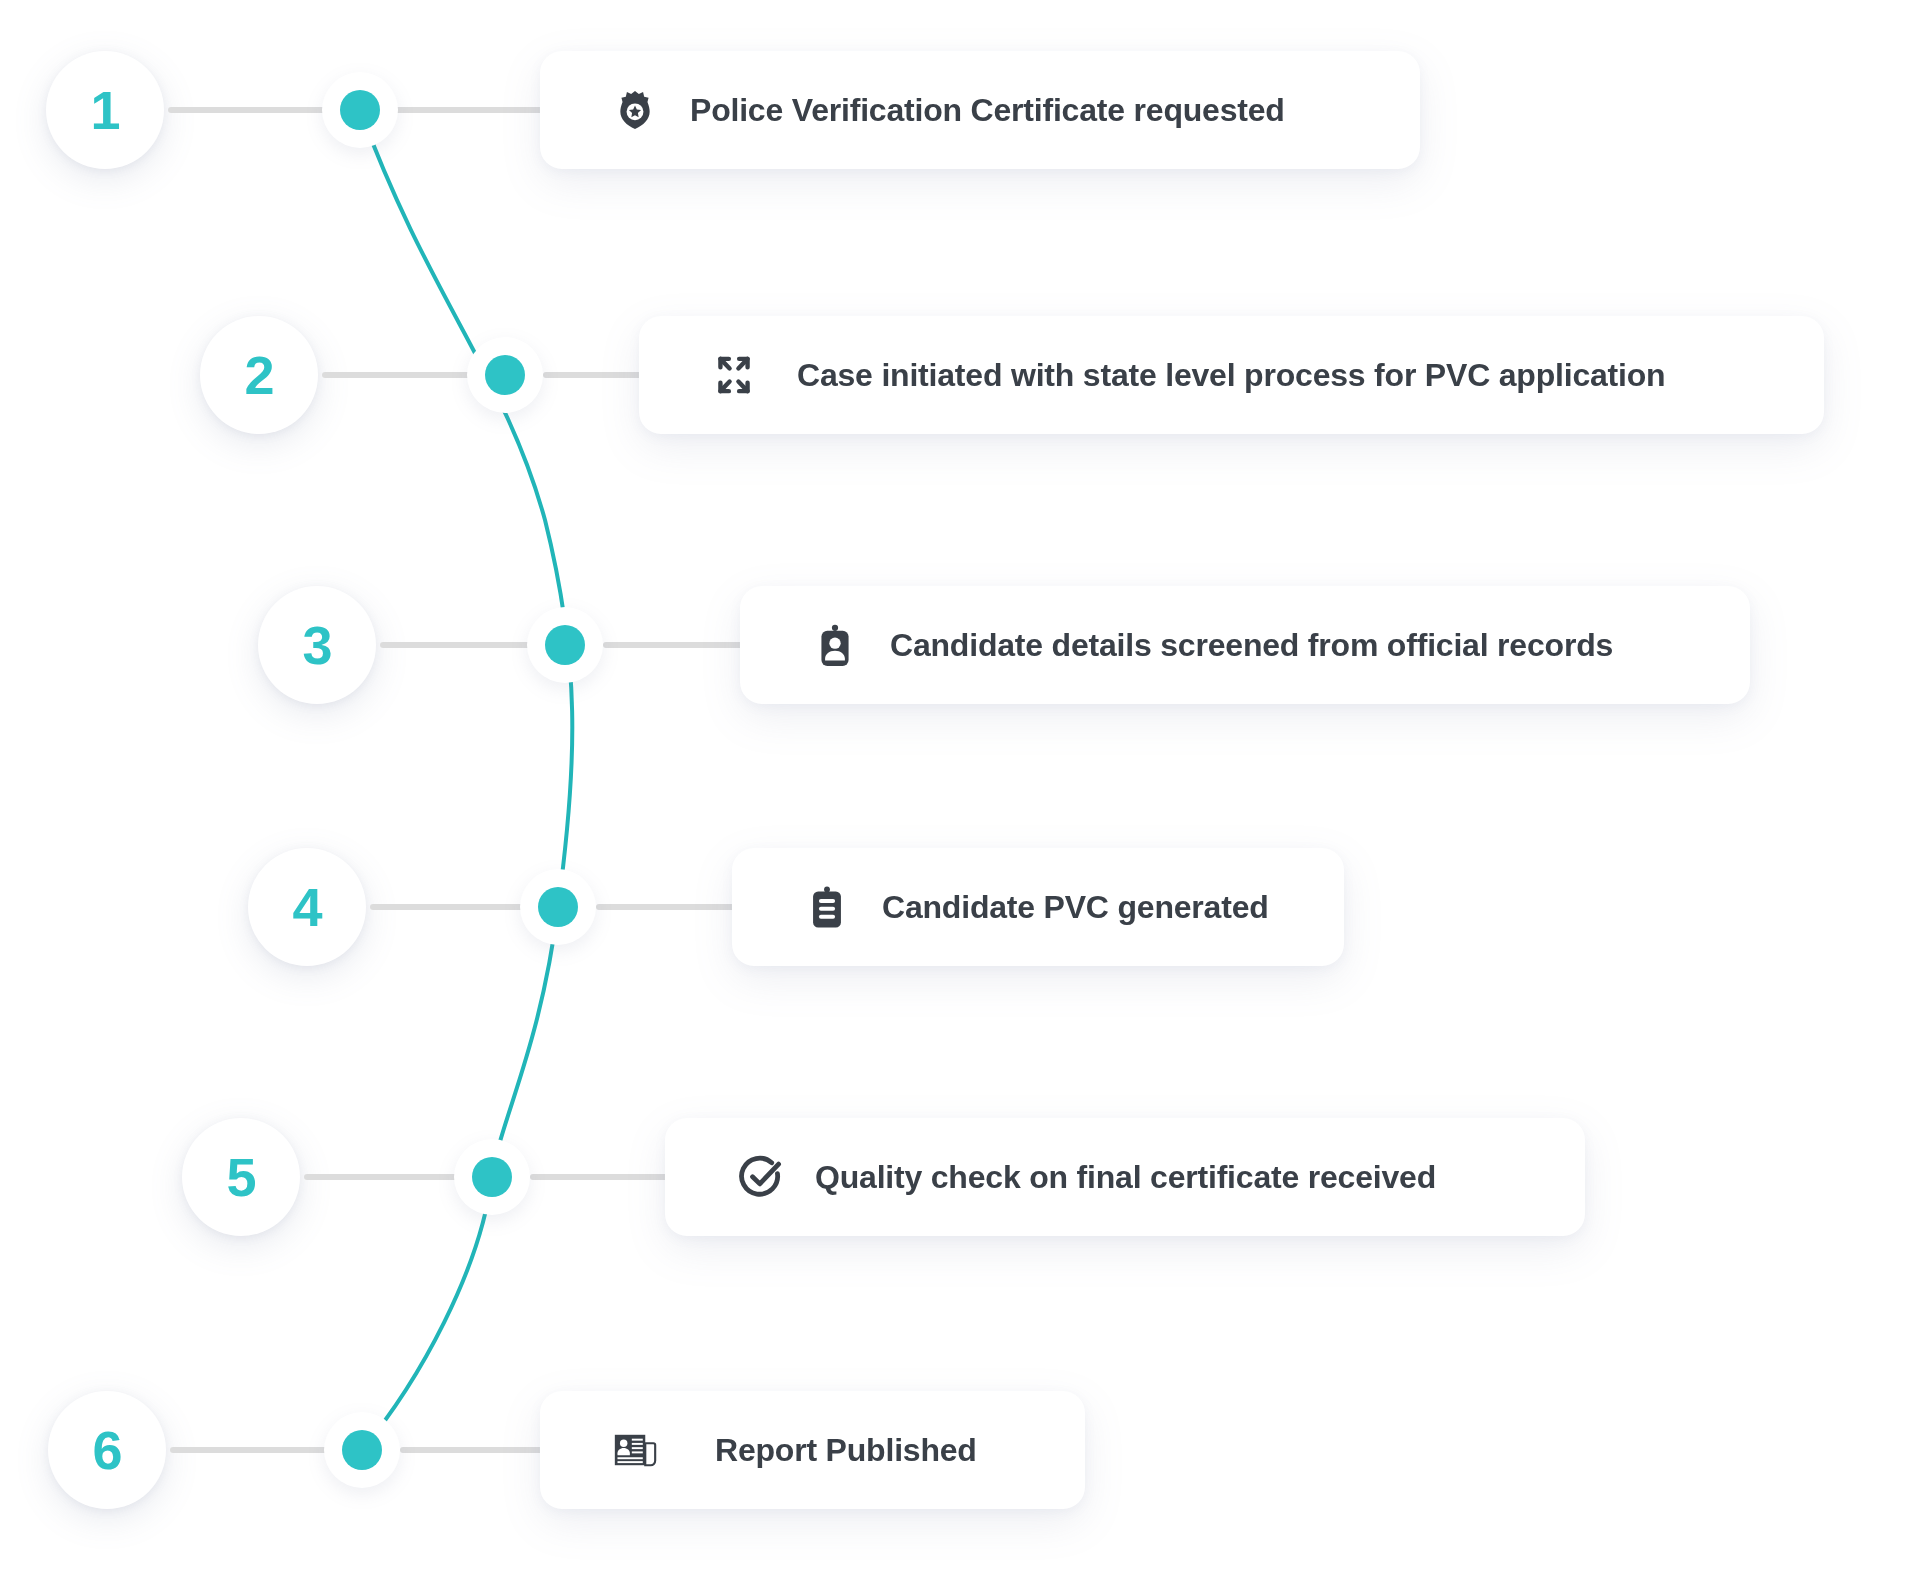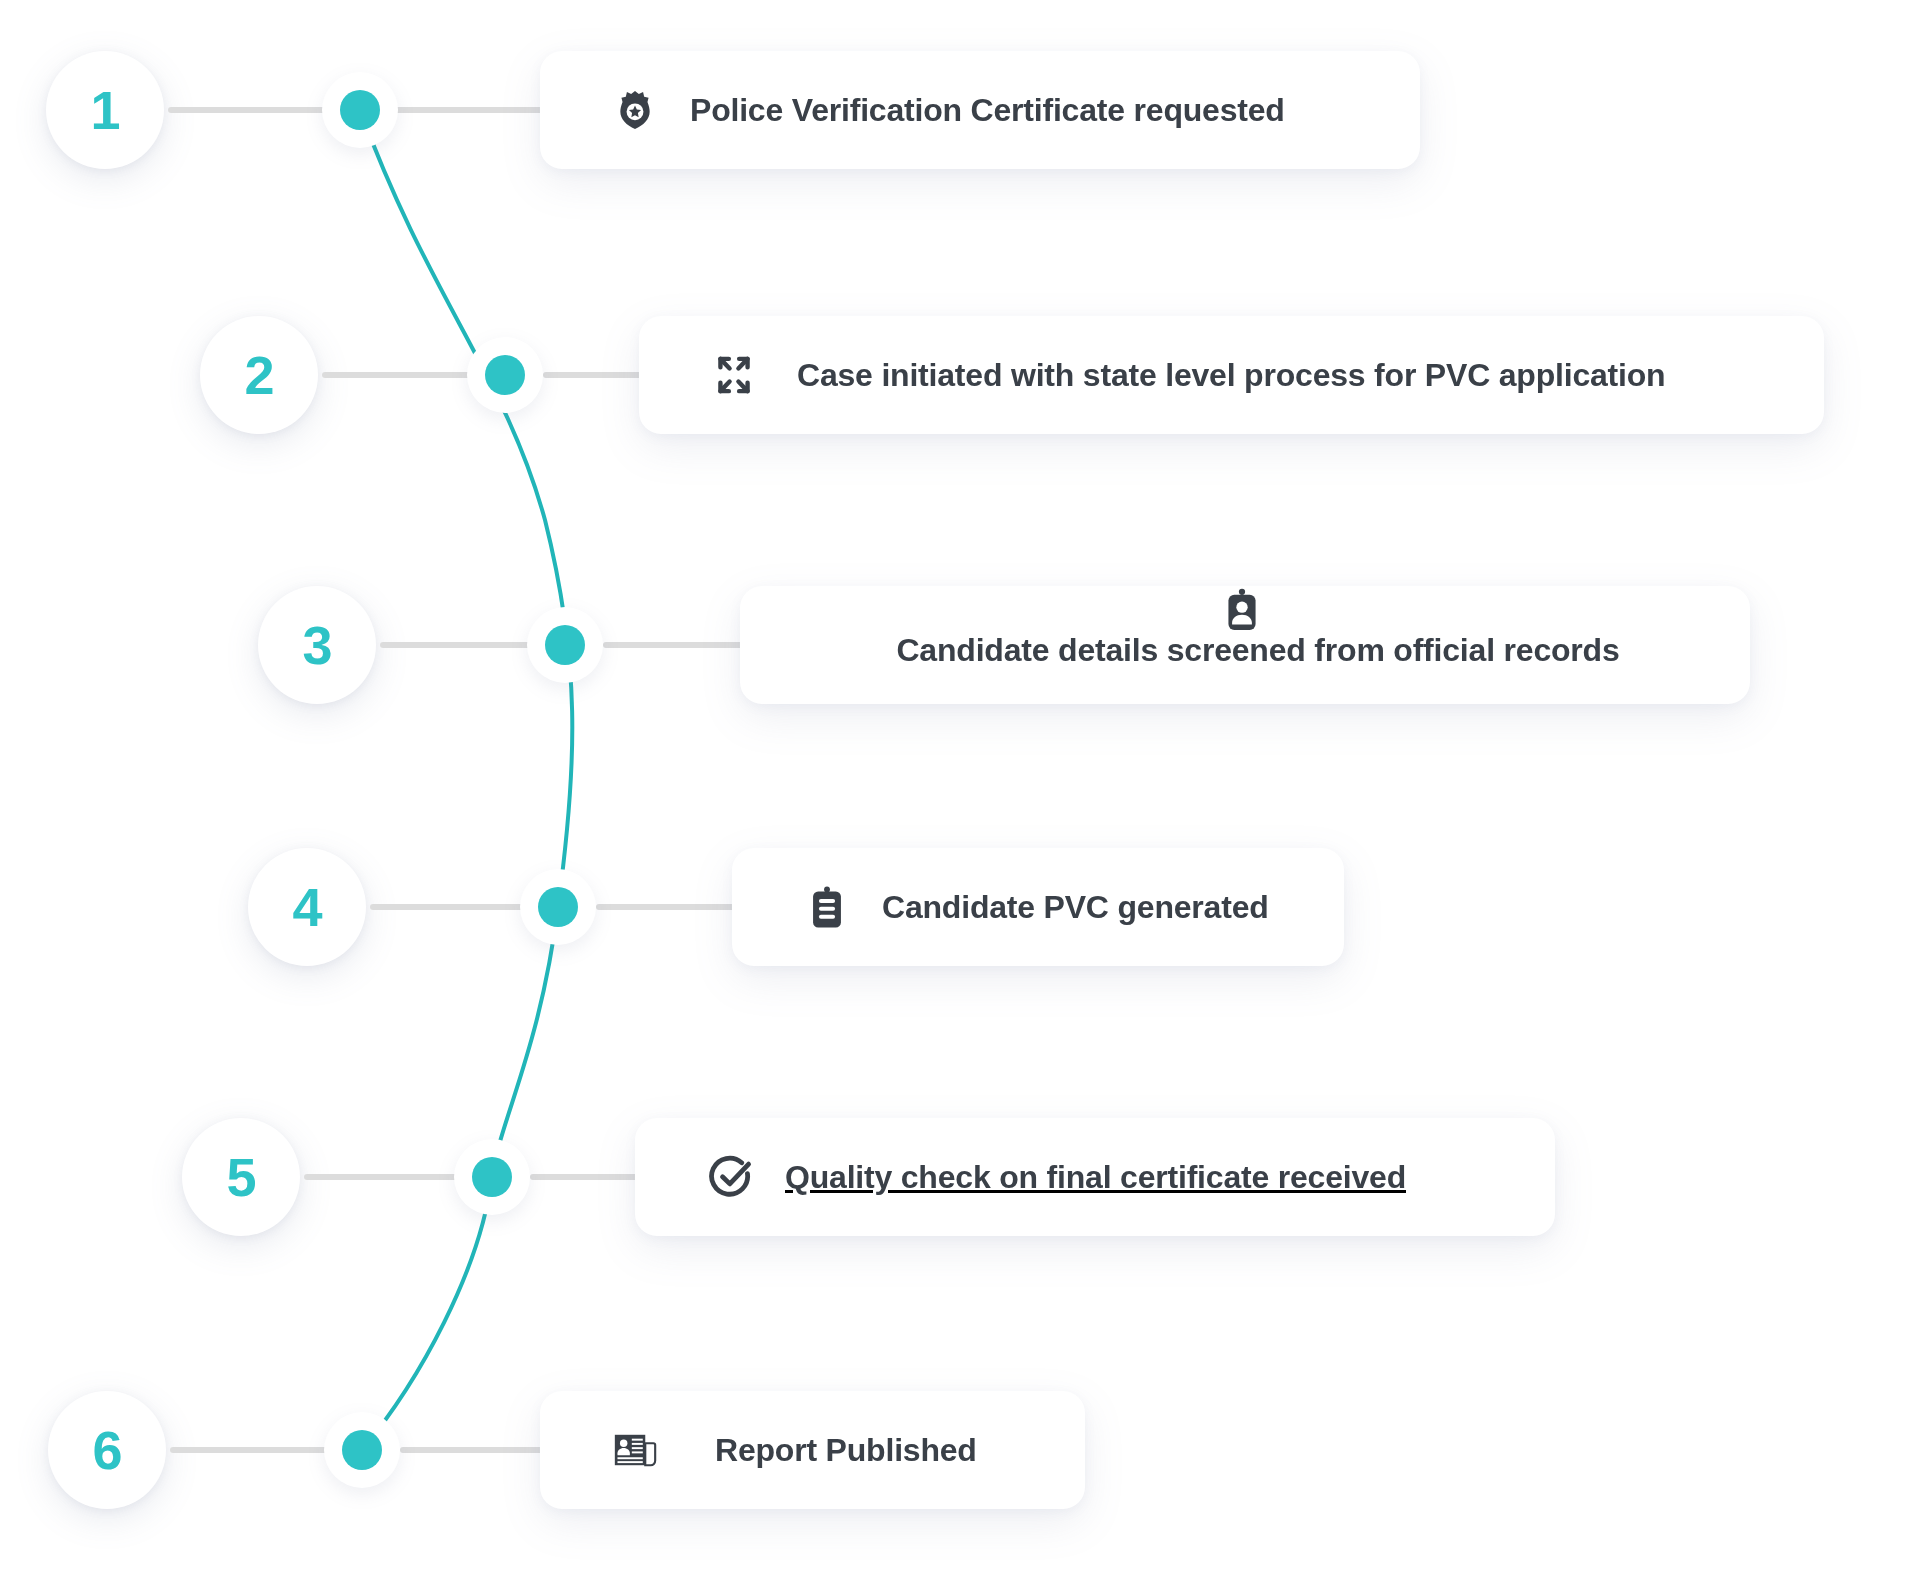--- a/index.html
+++ b/index.html
@@ -180,21 +180,21 @@
       </div>
       <div class="step-row" style="top: 645px;">
         <div class="num-bubble" style="left: 258px;">
           <span class="num">3</span>
         </div>
         <div class="rail" style="left: 380px; width: 205px;"></div>
         <div class="rail" style="left: 603px; width: 205px;"></div>
         <div class="node-dot" style="left: 565px;">
           <div class="inner"></div>
         </div>
-        <div class="step-card" style="left: 740px; width: 1010px; flex-direction: column;">
+        <div class="step-card" style="left: 740px; width: 1010px;">
           <span class="card-icon">
   <svg width="44" height="44" viewBox="0 0 24 24" fill="currentColor" aria-hidden="true">
     <circle cx="12" cy="2.6" r="1.7"></circle>
     <rect x="4.6" y="4.2" width="14.8" height="19.2" rx="3.2"></rect>
     <circle cx="12" cy="11" r="3.1" fill="#ffffff"></circle>
     <path d="M12 15.1c-3.1 0-5.4 1.9-5.4 4.2v1.1h10.8v-1.1c0-2.3-2.3-4.2-5.4-4.2z" fill="#ffffff"></path>
   </svg>
 </span>
           <span class="card-label">Candidate details screened from official records</span>
         </div>
@@ -223,21 +223,21 @@
       </div>
       <div class="step-row" style="top: 1177px;">
         <div class="num-bubble" style="left: 182px;">
           <span class="num">5</span>
         </div>
         <div class="rail" style="left: 304px; width: 210px;"></div>
         <div class="rail" style="left: 530px; width: 205px;"></div>
         <div class="node-dot" style="left: 492px;">
           <div class="inner"></div>
         </div>
-        <div class="step-card" style="left: 635px; width: 920px; text-decoration: underline;">
+        <div class="step-card" style="left: 665px; width: 920px;">
           <span class="card-icon">
   <svg width="46" height="46" viewBox="0 0 24 24" fill="none" stroke="currentColor" stroke-width="2.5" stroke-linecap="round" stroke-linejoin="round" aria-hidden="true">
     <path d="M21.1 10.2A9.4 9.4 0 1 1 18.1 4.6"></path>
     <path d="M8.1 11.9 11.9 15.6 21.7 5.3"></path>
   </svg>
 </span>
           <span class="card-label">Quality check on final certificate received</span>
         </div>
       </div>
       <div class="step-row" style="top: 1450px;">

